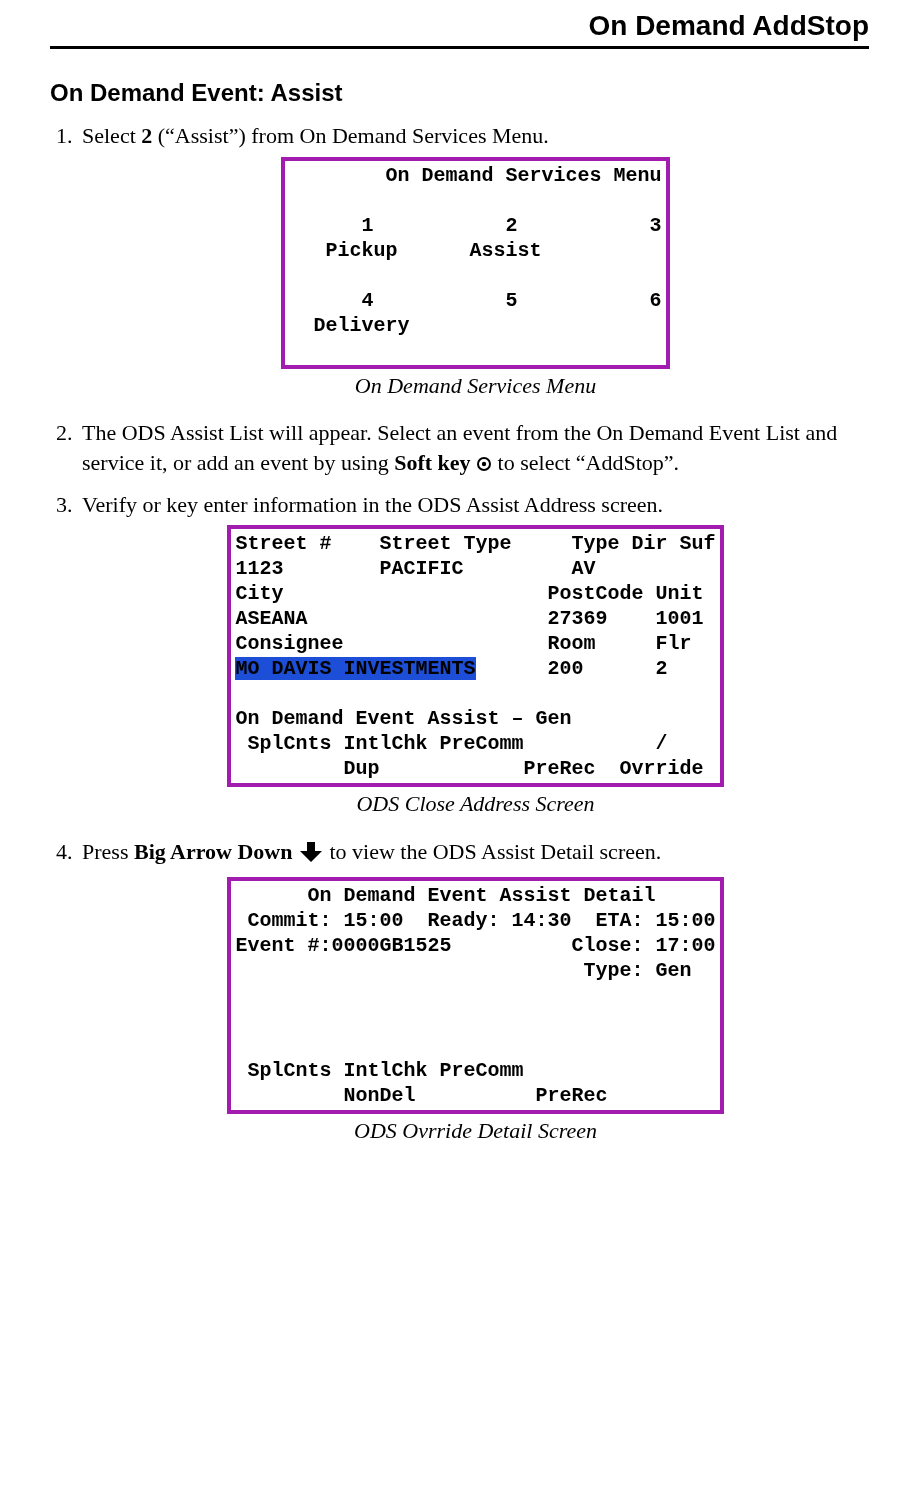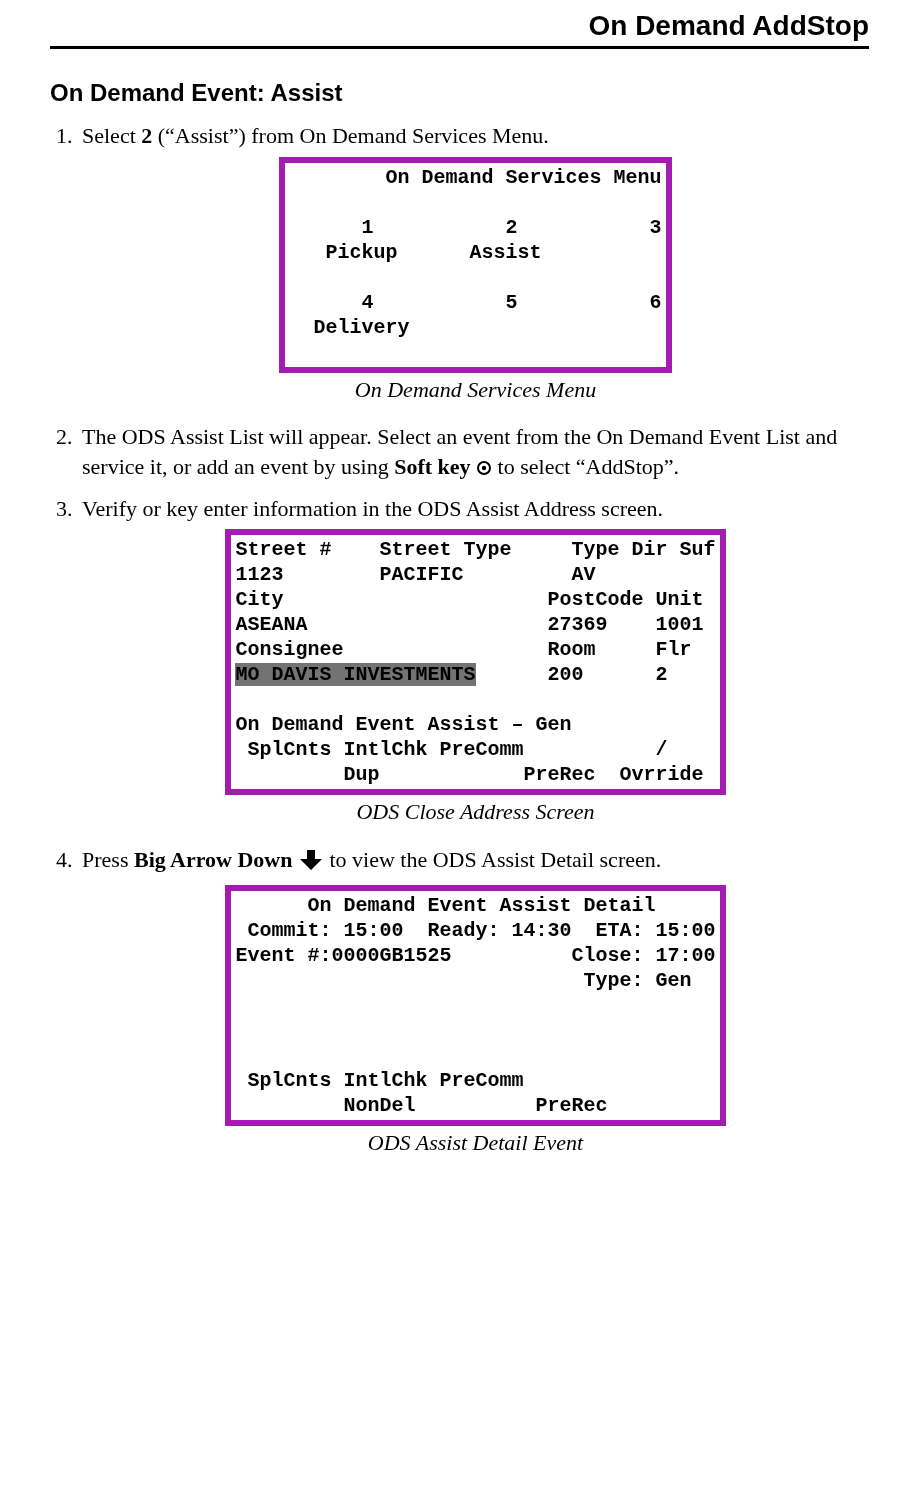--- a/index.html
+++ b/index.html
@@ -45,39 +45,39 @@
     padding-left: 28px;
     font-size: 22px;
     line-height: 1.35;
   }
   ol.steps > li {
     margin-bottom: 10px;
     padding-left: 4px;
   }
   .bold { font-weight: bold; }
   .screen-box {
-    border: 6px solid #a21caf;
+    border: 4px solid #a21caf;
     font-family: "Courier New", Courier, monospace;
     font-weight: bold;
     font-size: 20px;
     line-height: 1.25;
     white-space: pre;
     padding: 2px 4px;
     margin: 6px auto 2px auto;
     display: block;
     width: fit-content;
   }
   .caption {
     text-align: center;
     font-style: italic;
     font-size: 22px;
     margin: 2px 0 18px 0;
   }
   .hl {
-    background: #737373;
+    background: #1d4ed8;
   }
   .footer {
     position: absolute;
     left: 50px;
     right: 50px;
     bottom: 30px;
     font-size: 18px;
   }
   .footer-row {
     display: flex;
@@ -158,18 +158,18 @@
 
       <div class="screen-box"><span>      On Demand Event Assist Detail</span>
 <span> Commit: 15:00  Ready: 14:30  ETA: 15:00</span>
 <span>Event #:0000GB1525          Close: 17:00</span>
 <span>                             Type: Gen</span>
 <span></span>
 <span></span>
 <span></span>
 <span> SplCnts IntlChk PreComm</span>
 <span>         NonDel          PreRec</span></div>
-      <div class="caption">ODS Assist Detail Event</div>
+      <div class="caption">ODS Ovrride Detail Screen</div>
     </li>
   </ol>
 
 
 </div>
 
 </body></html>

